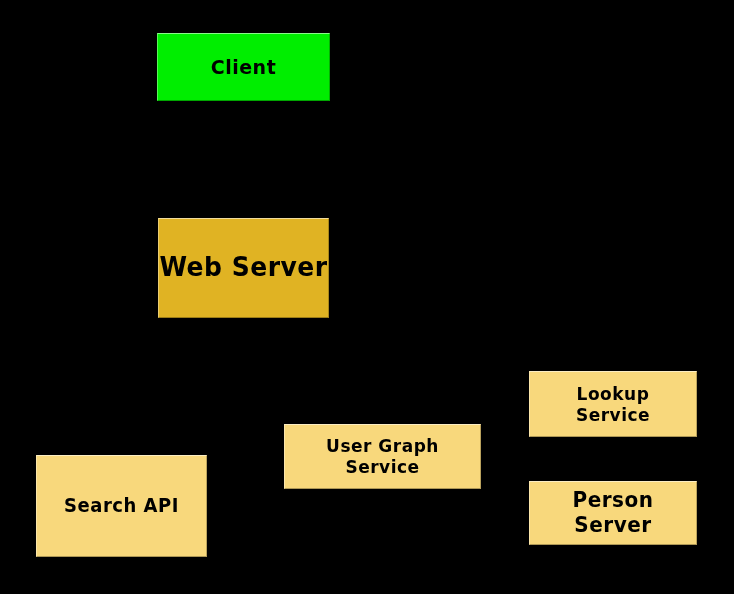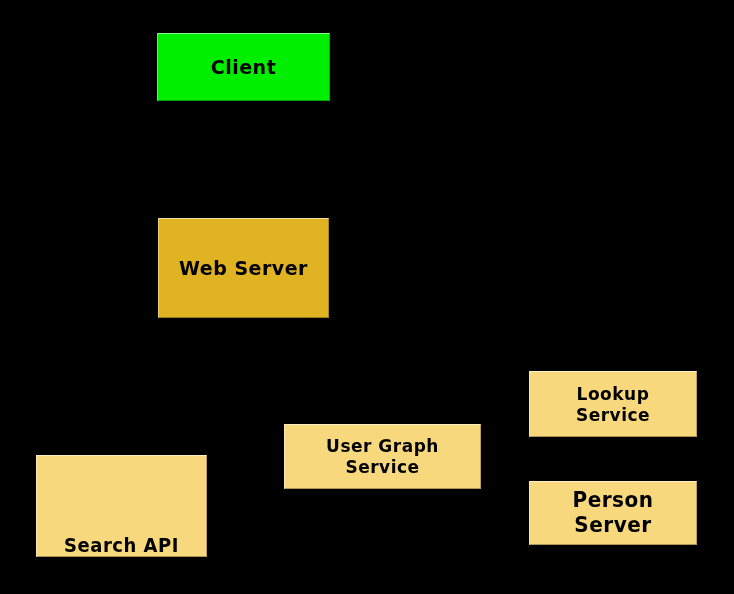--- a/index.html
+++ b/index.html
@@ -42,37 +42,36 @@
 
   
   .n-client {
     left: 157px; top: 33px;
     width: 173px; height: 68px;
     font-size: 19px;
   }
   .n-webserver {
     left: 158px; top: 218px;
     width: 171px; height: 100px;
-    font-size: 19px;
+    font-size: 25px;
   }
   .n-lookup {
     left: 529px; top: 371px;
     width: 168px; height: 66px;
     font-size: 17px;
   }
   .n-usergraph {
     left: 284px; top: 424px;
     width: 197px; height: 65px;
     font-size: 17px;
   }
   .n-searchapi {
     left: 36px; top: 455px;
     width: 171px; height: 102px;
     font-size: 18px;
-    align-items: flex-end;
   }
   .n-personserver {
     left: 529px; top: 481px;
     width: 168px; height: 64px;
     font-size: 20px;
   }
 </style>
 </head>
 <body>
 

